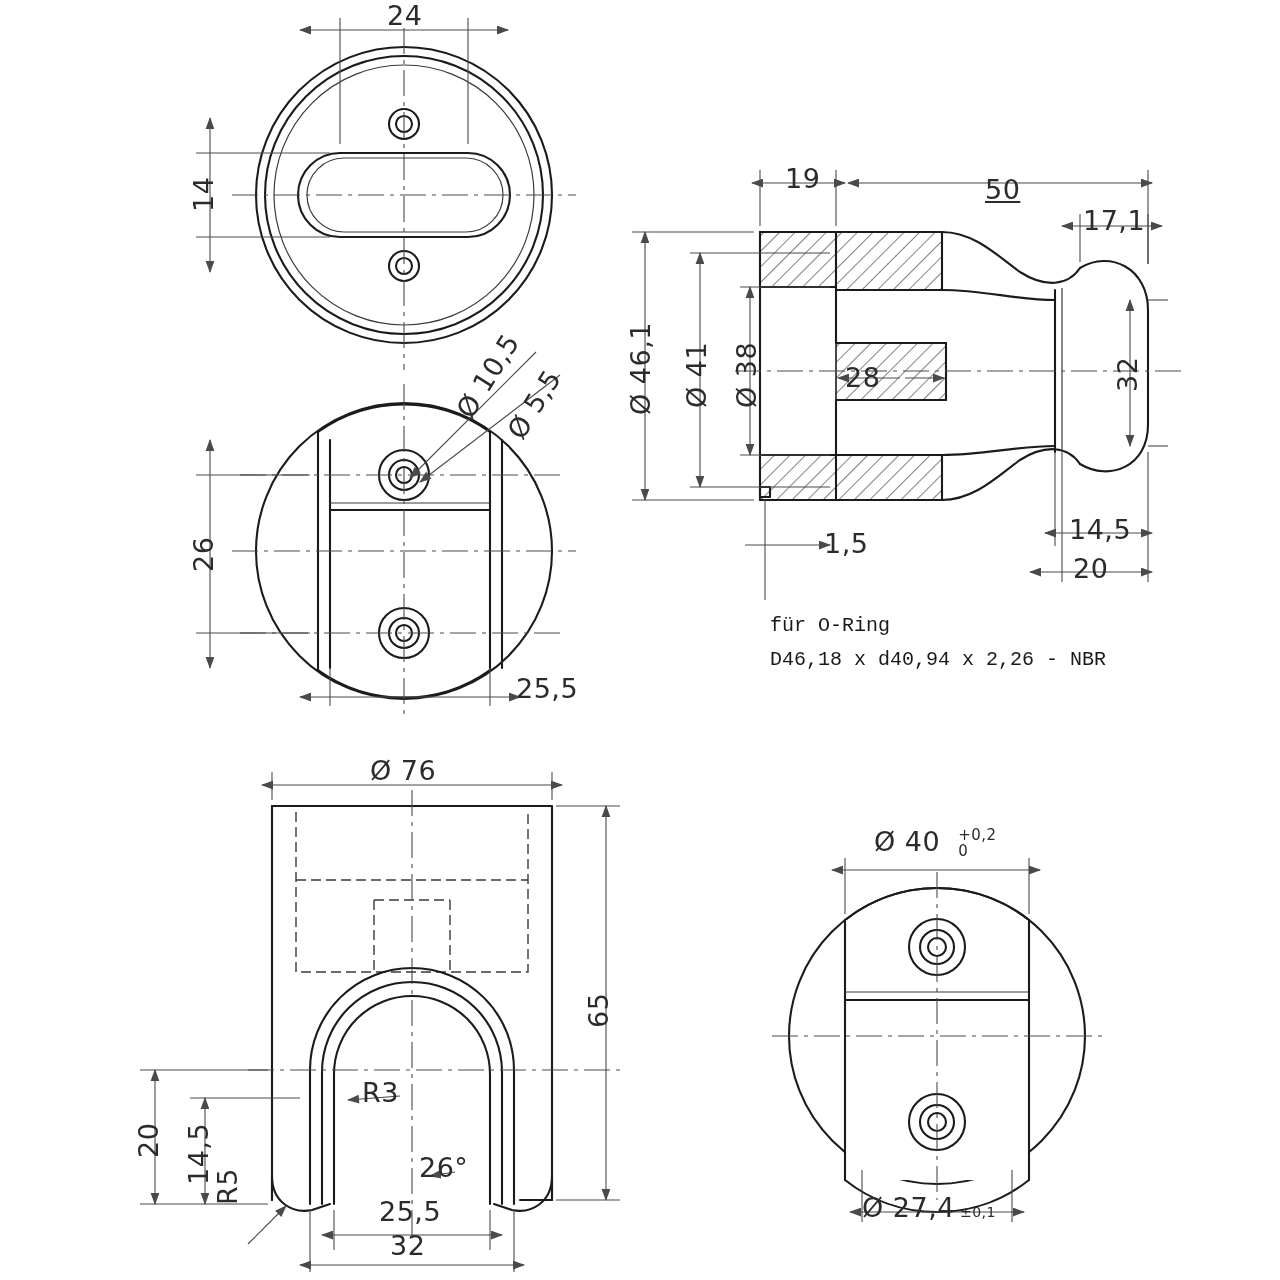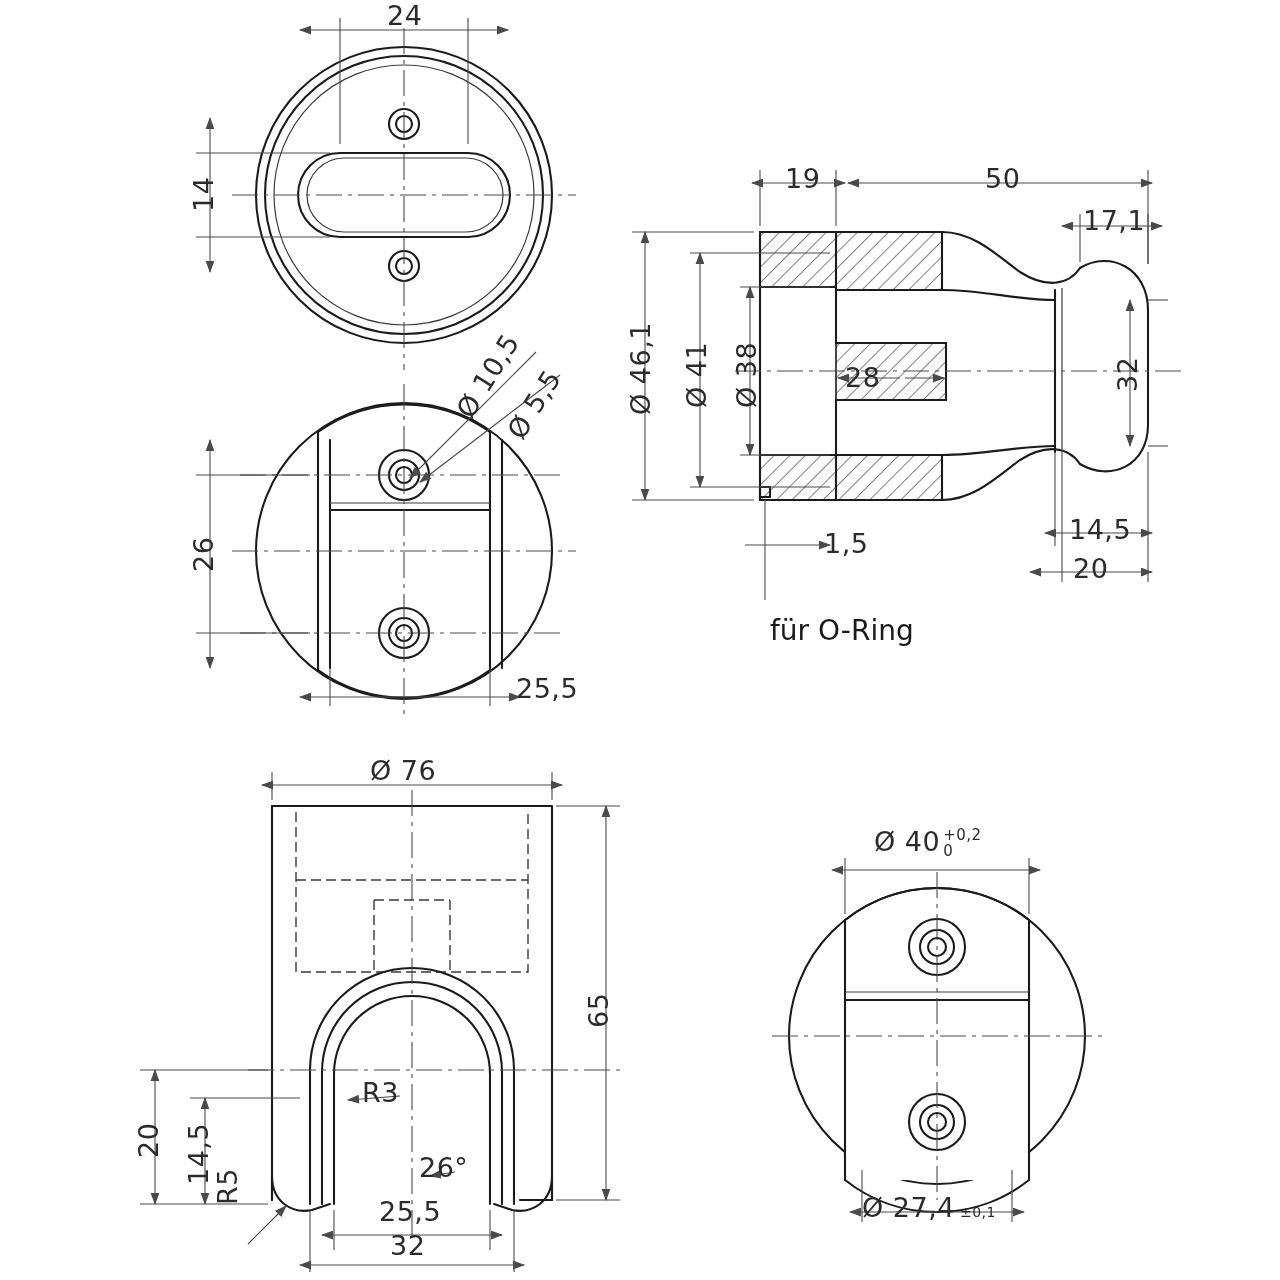--- a/index.html
+++ b/index.html
@@ -1,29 +1,29 @@
 <!DOCTYPE html>
 <html><head>
 <meta charset="utf-8">
 <style>
   html,body{margin:0;padding:0;background:#ffffff;}
   body{width:1280px;height:1280px;font-family:"DejaVu Sans",sans-serif;color:#1a1a1a;overflow:hidden;}
   #sheet{position:relative;width:1032px;height:1280px;}
   .dimtext{position:absolute;font-size:27px;color:#2b2b2b;white-space:nowrap;letter-spacing:0.5px;}
-  .note{position:absolute;font-size:28px;color:#1a1a1a;white-space:nowrap;line-height:1.35;}
+  .note{position:absolute;font-size:20px;color:#1a1a1a;white-space:nowrap;line-height:1.35;font-family:Liberation Mono, monospace;}
   .rot90{transform:rotate(-90deg);transform-origin:left top;}
   .rot40{transform:rotate(-58deg);transform-origin:left top;}
   svg{position:absolute;left:0;top:0;}
   .ln{stroke:#1b1b1b;stroke-width:2.1;fill:none;stroke-linecap:round;stroke-linejoin:round;}
   .ln-thin{stroke:#3a3a3a;stroke-width:1.2;fill:none;}
   .ln-dim{stroke:#4a4a4a;stroke-width:1.1;fill:none;}
   .ln-dash{stroke:#3a3a3a;stroke-width:1.4;fill:none;stroke-dasharray:10 5;}
   .ln-center{stroke:#4a4a4a;stroke-width:1.1;fill:none;stroke-dasharray:26 6 4 6;}
   .hatch{fill:url(#hatchpat);stroke:#1b1b1b;stroke-width:1.6;}
-  .supbox{display:inline-block;vertical-align:middle;font-size:15px;line-height:1.05;text-align:left;margin-left:3px;}
+  .supbox{display:inline-block;vertical-align:middle;font-size:15px;line-height:1.05;text-align:left;margin-left:18px;}
 </style>
 </head>
 <body>
 
 <div id="sheet">
 
 <svg width="1280" height="1280">
   <defs>
     <pattern id="hatchpat" width="11" height="11" patternTransform="rotate(45)" patternUnits="userSpaceOnUse">
       <line x1="0" y1="0" x2="0" y2="11" stroke="#1b1b1b" stroke-width="1.1"></line>
@@ -252,32 +252,33 @@
 
 <div class="dimtext" style="left:387px;top:0px;">24</div>
 <div class="dimtext rot90" style="left:188px;top:212px;">14</div>
 
 <div class="dimtext rot40" style="left:450px;top:407px;">Ø 10,5</div>
 <div class="dimtext rot40" style="left:501px;top:428px;">Ø 5,5</div>
 <div class="dimtext rot90" style="left:188px;top:572px;">26</div>
 <div class="dimtext" style="left:516px;top:673px;">25,5</div>
 
 <div class="dimtext" style="left:785px;top:163px;">19</div>
-<div class="dimtext" style="left:985px;top:163px;">50</div>
+<div class="dimtext" style="left:985px;top:174px;text-decoration:underline;">50</div>
 <div class="dimtext" style="left:1083px;top:205px;">17,1</div>
 <div class="dimtext rot90" style="left:625px;top:415px;">Ø 46,1</div>
 <div class="dimtext rot90" style="left:681px;top:408px;">Ø 41</div>
 <div class="dimtext rot90" style="left:731px;top:408px;">Ø 38</div>
 <div class="dimtext" style="left:845px;top:362px;text-align:right;">28</div>
 <div class="dimtext rot90" style="left:1112px;top:392px;">32</div>
 <div class="dimtext" style="left:1069px;top:514px;">14,5</div>
 <div class="dimtext" style="left:1073px;top:553px;">20</div>
 <div class="dimtext" style="left:824px;top:528px;text-align:center;">1,5</div>
 
 <div class="note" style="left:770px;top:612px;">für O-Ring</div>
+<div class="note" style="left:770px;top:646px;">D46,18 x d40,94 x 2,26 - NBR</div>
 
 <div class="dimtext" style="left:370px;top:755px;">Ø 76</div>
 <div class="dimtext rot90" style="left:583px;top:1028px;">65</div>
 <div class="dimtext" style="left:362px;top:1077px;">R3</div>
 <div class="dimtext" style="left:419px;top:1152px;">26°</div>
 <div class="dimtext rot90" style="left:133px;top:1158px;">20</div>
 <div class="dimtext rot90" style="left:183px;top:1185px;">14,5</div>
 <div class="dimtext rot90" style="left:212px;top:1205px;">R5</div>
 <div class="dimtext" style="left:379px;top:1196px;">25,5</div>
 <div class="dimtext" style="left:390px;top:1230px;">32</div>

